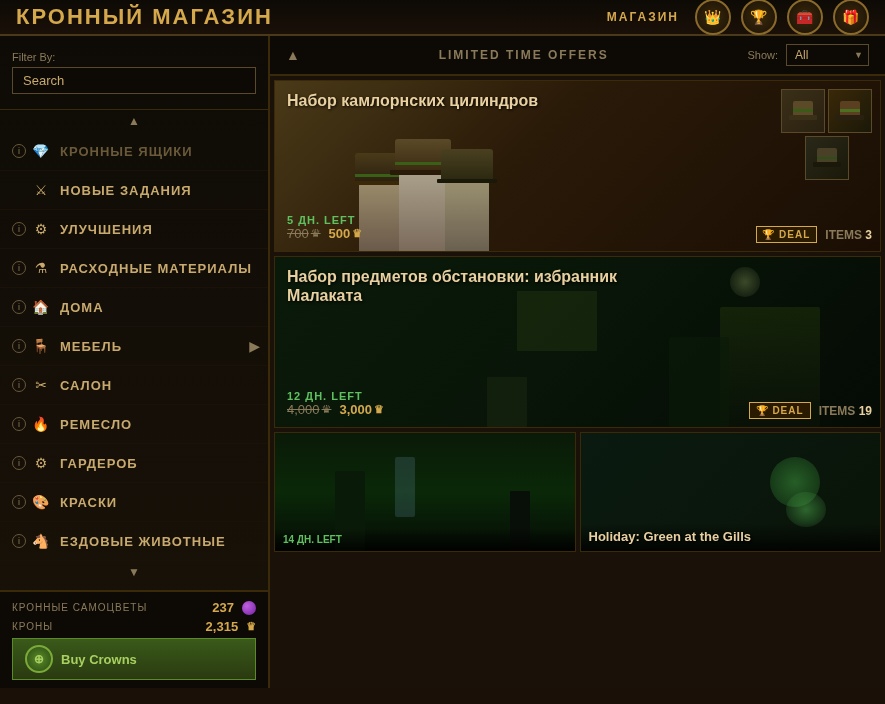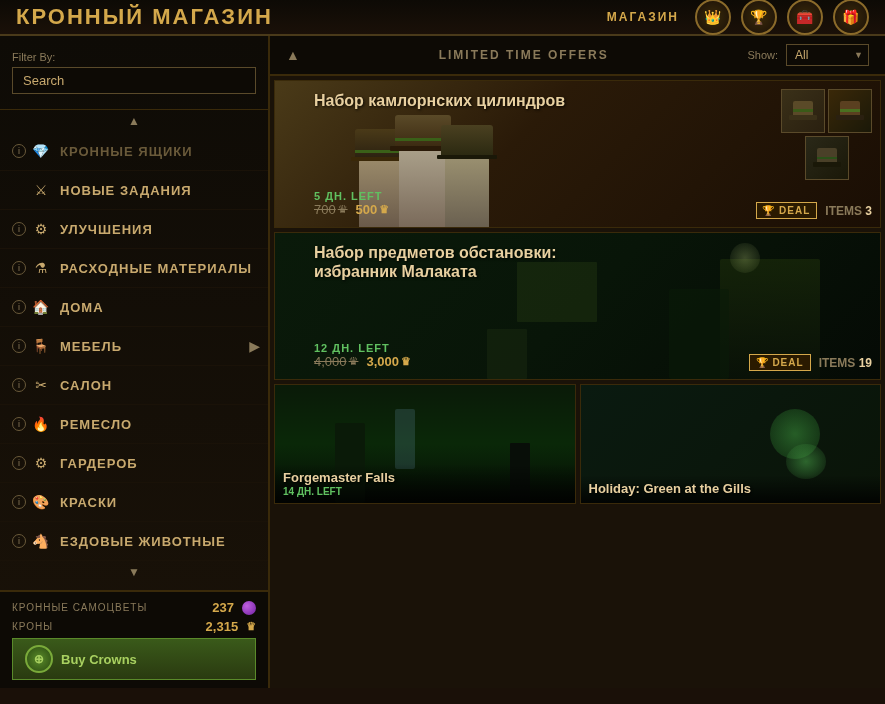--- a/index.html
+++ b/index.html
@@ -308,24 +308,23 @@
       margin-bottom: 4px;
       background: linear-gradient(135deg, #1a1208 0%, #0d0a05 100%);
       border: 1px solid #3a2a0a;
       cursor: pointer;
       position: relative;
       overflow: hidden;
     }
 
     
     .store-item-large {
-      height: 148px;
+      height: 172px;
       display: flex;
       position: relative;
-      padding-left: 27px;
     }
 
     
     .item1-bg {
       background: radial-gradient(ellipse at 60% 40%, #5a4a28 0%, #2a1a08 50%, #0d0a05 100%);
     }
 
     .store-item-content {
       position: relative;
       z-index: 2;
@@ -776,21 +775,20 @@
 
         <div class="store-item-small" style="background:linear-gradient(135deg,#1a2a0a 0%,#0a1208 100%);">
           <div style="position:absolute;top:0;left:0;width:100%;height:100%;overflow:hidden;">
 
             <div style="width:100%;height:100%;background:linear-gradient(180deg,#0a1a08 0%,#0a2808 50%,#050d05 100%);"></div>
             <div style="position:absolute;bottom:0;left:20%;width:30px;height:80px;background:#0a1a08;border-radius:2px;"></div>
             <div style="position:absolute;bottom:0;right:15%;width:20px;height:60px;background:#080e08;border-radius:1px;"></div>
             <div style="position:absolute;top:20%;left:40%;width:20px;height:60px;background:rgba(150,200,255,0.15);border-radius:2px;"></div>
           </div>
           <div class="item-small-content">
-            <div class="item-name-sm">Forgemaster Falls</div>
             <div class="item-time-sm">14 ДН. LEFT</div>
           </div>
         </div>
 
         <div class="store-item-small" style="background:linear-gradient(135deg,#0a1a1a 0%,#0a0d1a 100%);">
           <div style="position:absolute;top:0;left:0;width:100%;height:100%;overflow:hidden;">
 
             <div style="width:100%;height:100%;background:linear-gradient(135deg,#0a1a10 0%,#0a1408 100%);"></div>
             <div style="position:absolute;top:20%;right:20%;width:50px;height:50px;background:radial-gradient(circle,rgba(80,200,80,0.4),rgba(40,120,40,0.2));border-radius:50%;"></div>
             <div style="position:absolute;bottom:20%;right:18%;width:40px;height:35px;background:radial-gradient(ellipse,rgba(80,180,80,0.5),transparent);border-radius:50%;"></div>

